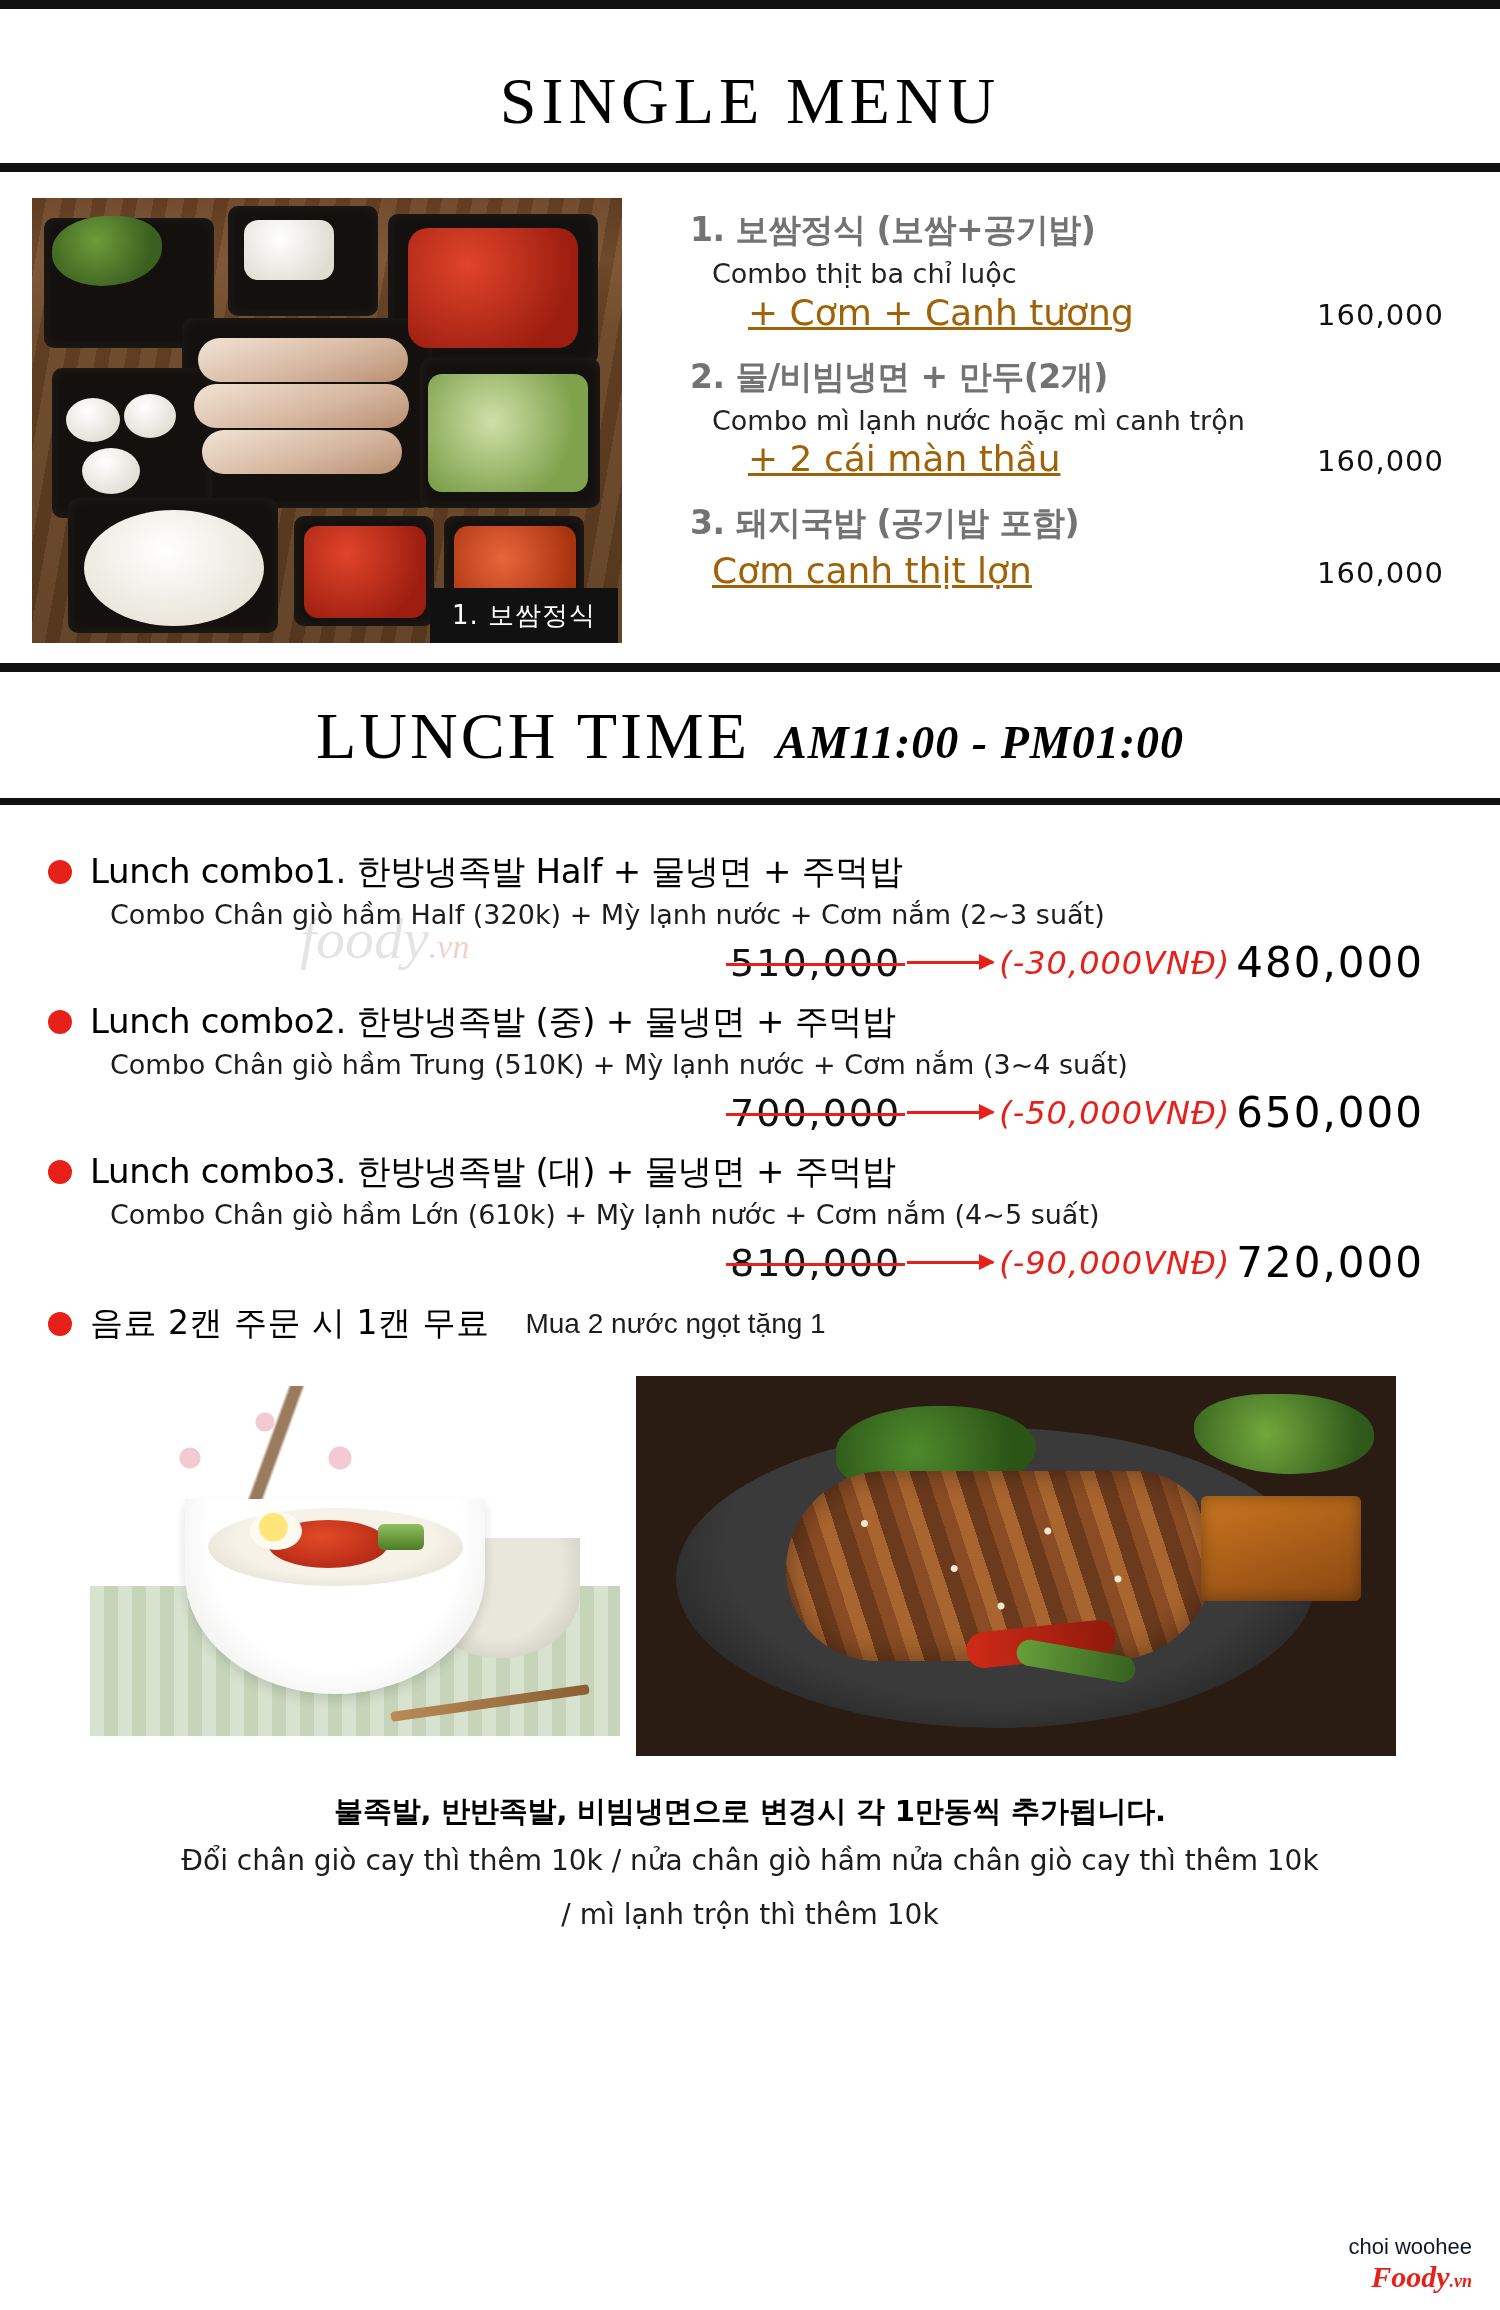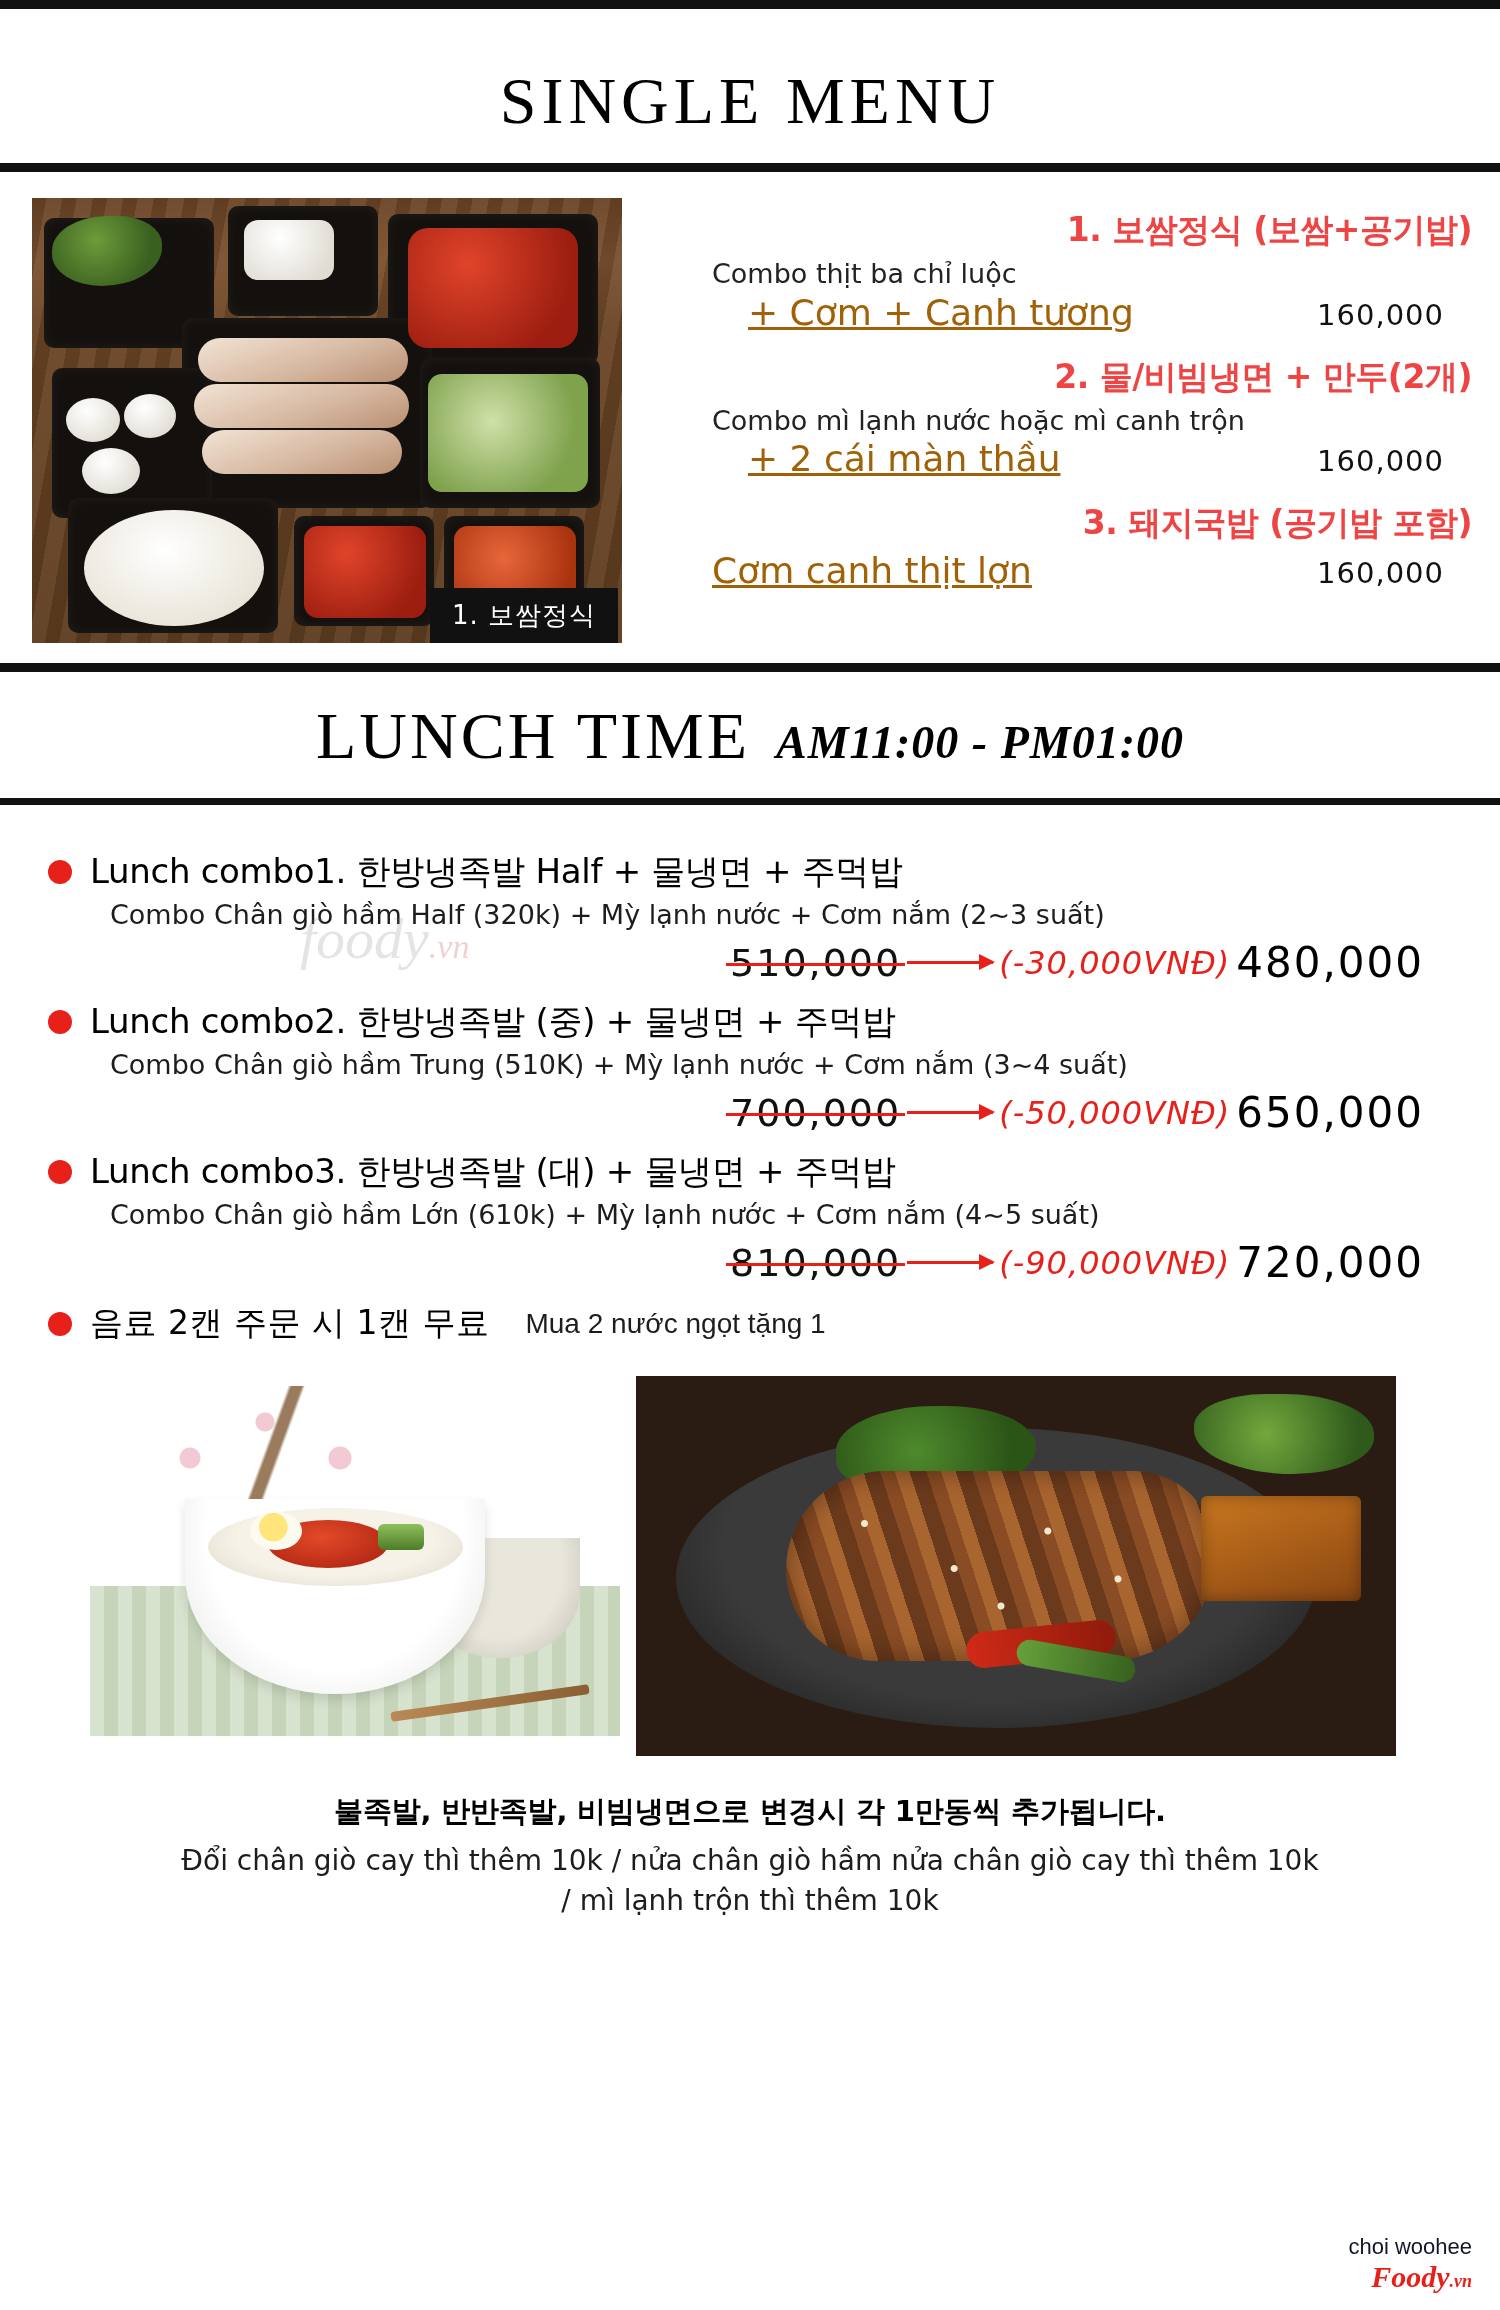--- a/index.html
+++ b/index.html
@@ -126,24 +126,23 @@
     padding-left: 60px;
     padding-top: 10px;
     box-sizing: border-box;
   }
   .s-item { margin-bottom: 22px; }
   .s-title {
     font-size: 33px;
     font-weight: 700;
     letter-spacing: -.5px;
     font-family: "DejaVu Sans", "Liberation Sans", sans-serif;
-    color: #ef4444;
+    color: #737373;
     margin-bottom: 4px;
     padding-left: 8px;
-    text-align: right;
   }
   .s-sub-line {
     font-size: 27px;
     color: #222;
     padding-left: 30px;
     line-height: 1.28;
     font-family: "DejaVu Sans", "Liberation Sans", sans-serif;
   }
   .s-row {
     display: flex;
@@ -625,21 +624,21 @@
       <div class="jb-sesame"></div>
       <div class="jb-chili"></div>
       <div class="jb-chili2"></div>
       <div class="jb-sauce"></div>
     </div>
   </div>
 
   <div class="notes">
     <div class="note-kr">불족발, 반반족발, 비빔냉면으로 변경시 각 1만동씩 추가됩니다.</div>
     <div class="note-vi">Đổi chân giò cay thì thêm 10k / nửa chân giò hầm nửa chân giò cay thì thêm 10k</div>
-    <div class="note-vi" style="margin-top:2px;">/ mì lạnh trộn thì thêm 10k</div>
+    <div class="note-vi" style="margin-top:16px;">/ mì lạnh trộn thì thêm 10k</div>
   </div>
 
   <div class="credit">
     <div class="credit-name">choi woohee</div>
     <div class="credit-logo">
       <span>Foody</span><span class="vn">.vn</span>
     </div>
   </div>
 
 </div>

